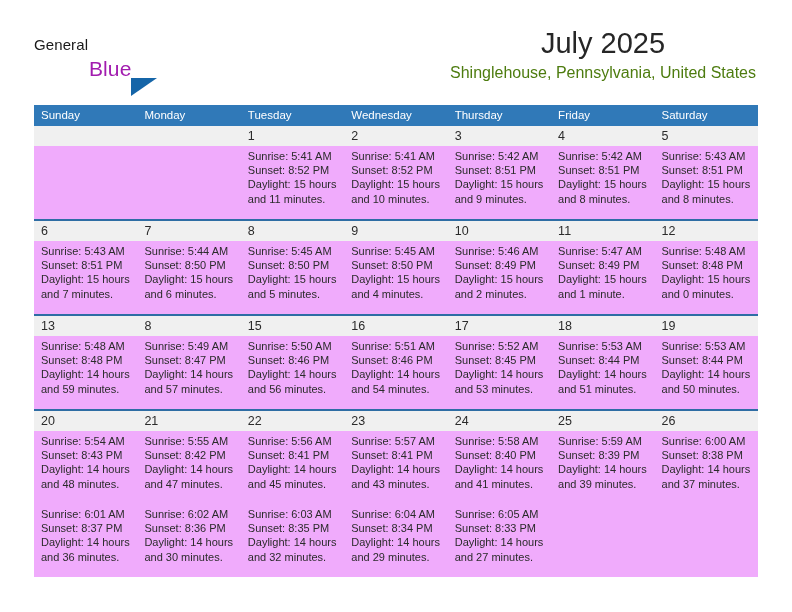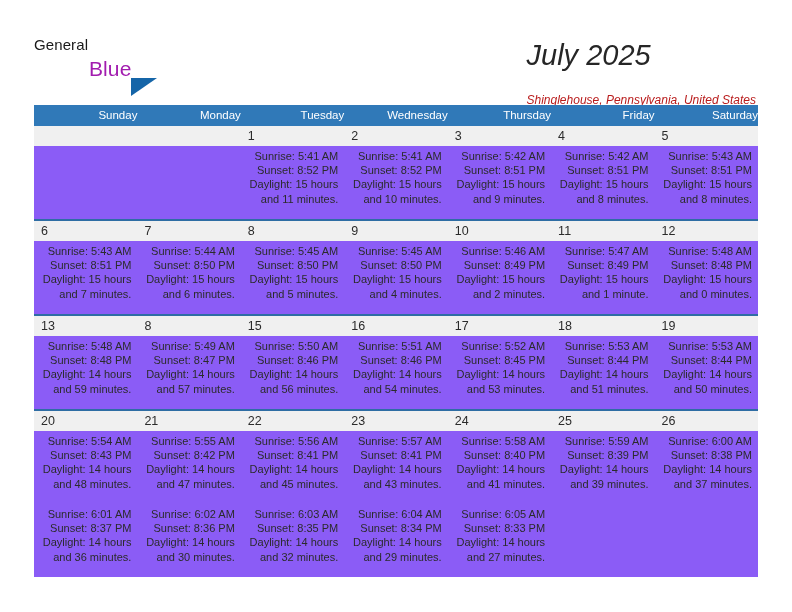--- a/index.html
+++ b/index.html
@@ -59,35 +59,34 @@
     top: 42px;
     width: 0;
     height: 0;
     border-left: 26px solid #1565a8;
     border-bottom: 18px solid transparent;
   }
 
   .title-block {
     position: absolute;
     right: 36px;
-    top: 38px;
-    text-align: left;
-    font-style: italic;
+    top: 26px;
+    text-align: center;
   }
   .month-title {
     font-size: 29px;
     color: #262626;
     line-height: 34px;
     font-weight: normal;
     white-space: nowrap;
   }
   .location-title {
-    margin-top: 19px;
-    font-size: 12px;
-    color: #b91c1c;
+    margin-top: 4px;
+    font-size: 16px;
+    color: #4d7c0f;
     line-height: 18px;
     white-space: nowrap;
   }
 
   
   .calendar {
     position: absolute;
     left: 34px;
     top: 105px;
     width: 724px;
@@ -97,47 +96,46 @@
     table-layout: fixed;
     width: 724px;
   }
   table.cal col { width: 103.43px; }
 
   thead th {
     background: #3079b8;
     color: #ffffff;
     font-size: 11.5px;
     font-weight: normal;
-    text-align: right;
+    text-align: left;
     padding: 4px 0 5px 7px;
     height: 10px;
     line-height: 12px;
   }
 
   tr.daterow td {
     background: #f0f0f0;
     font-size: 12.5px;
     color: #2b2b2b;
     padding: 3px 0 3px 7px;
     line-height: 14px;
     vertical-align: top;
     border-top: 2px solid #2e6da4;
   }
   tr.daterow.first td {
     border-top: none;
   }
   tr.inforow td {
-    background: #8b5cf6;
+    background: #f0abfc;
     font-size: 11px;
     color: #2b2b2b;
     padding: 3px 6px 4px 7px;
     line-height: 14.2px;
     vertical-align: top;
     height: 66px;
-    text-align: right;
   }
   tr.inforow td .line {
     display: block;
     white-space: nowrap;
   }
 </style>
 </head>
 <body>
 
 <div class="page">

